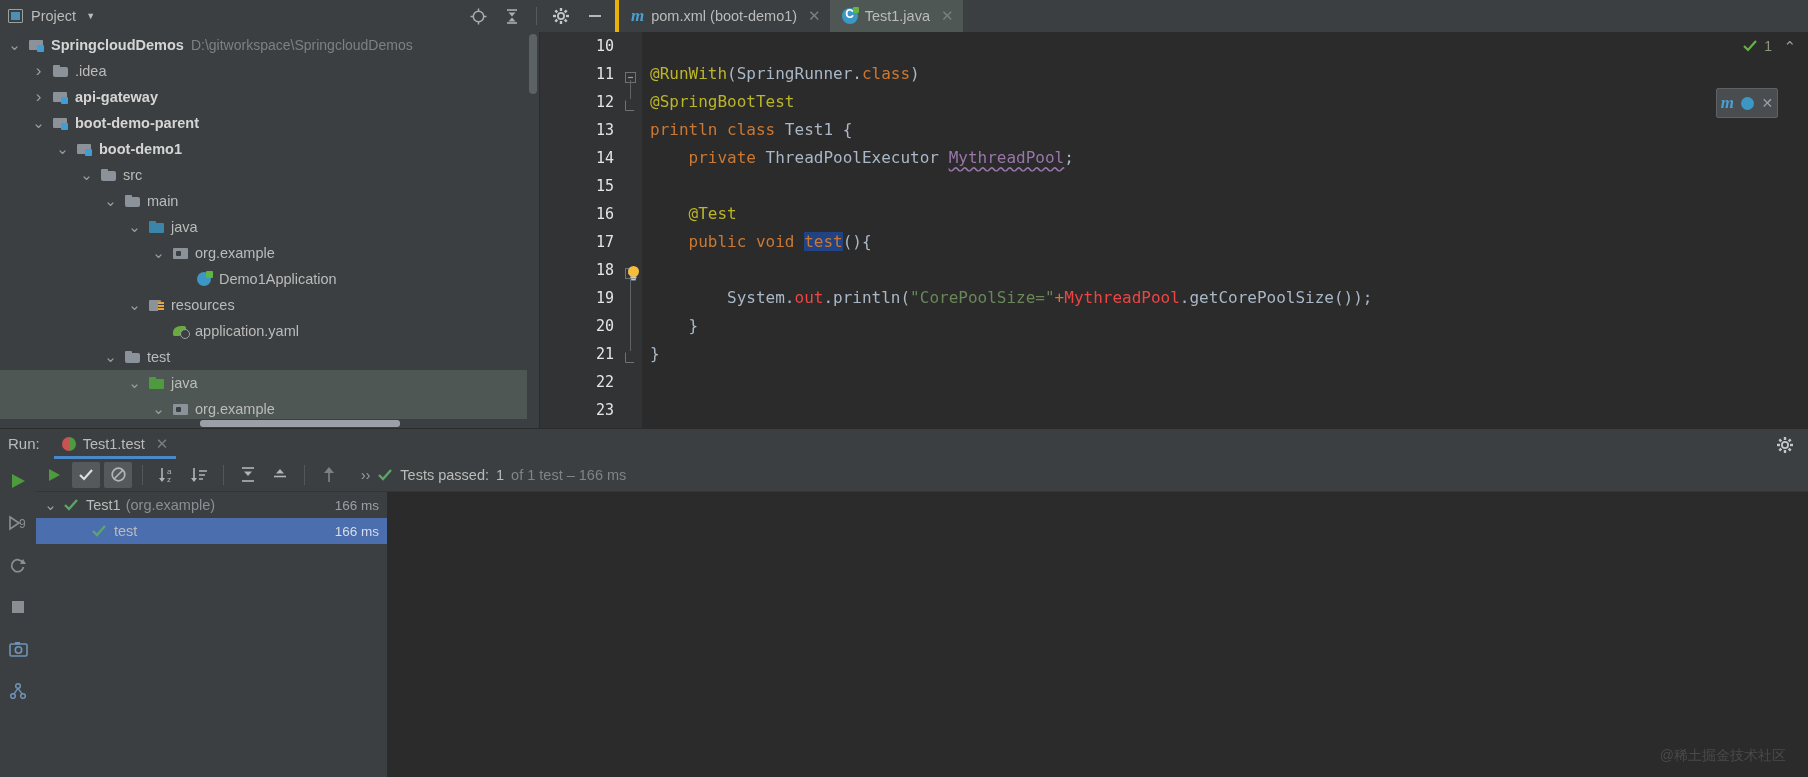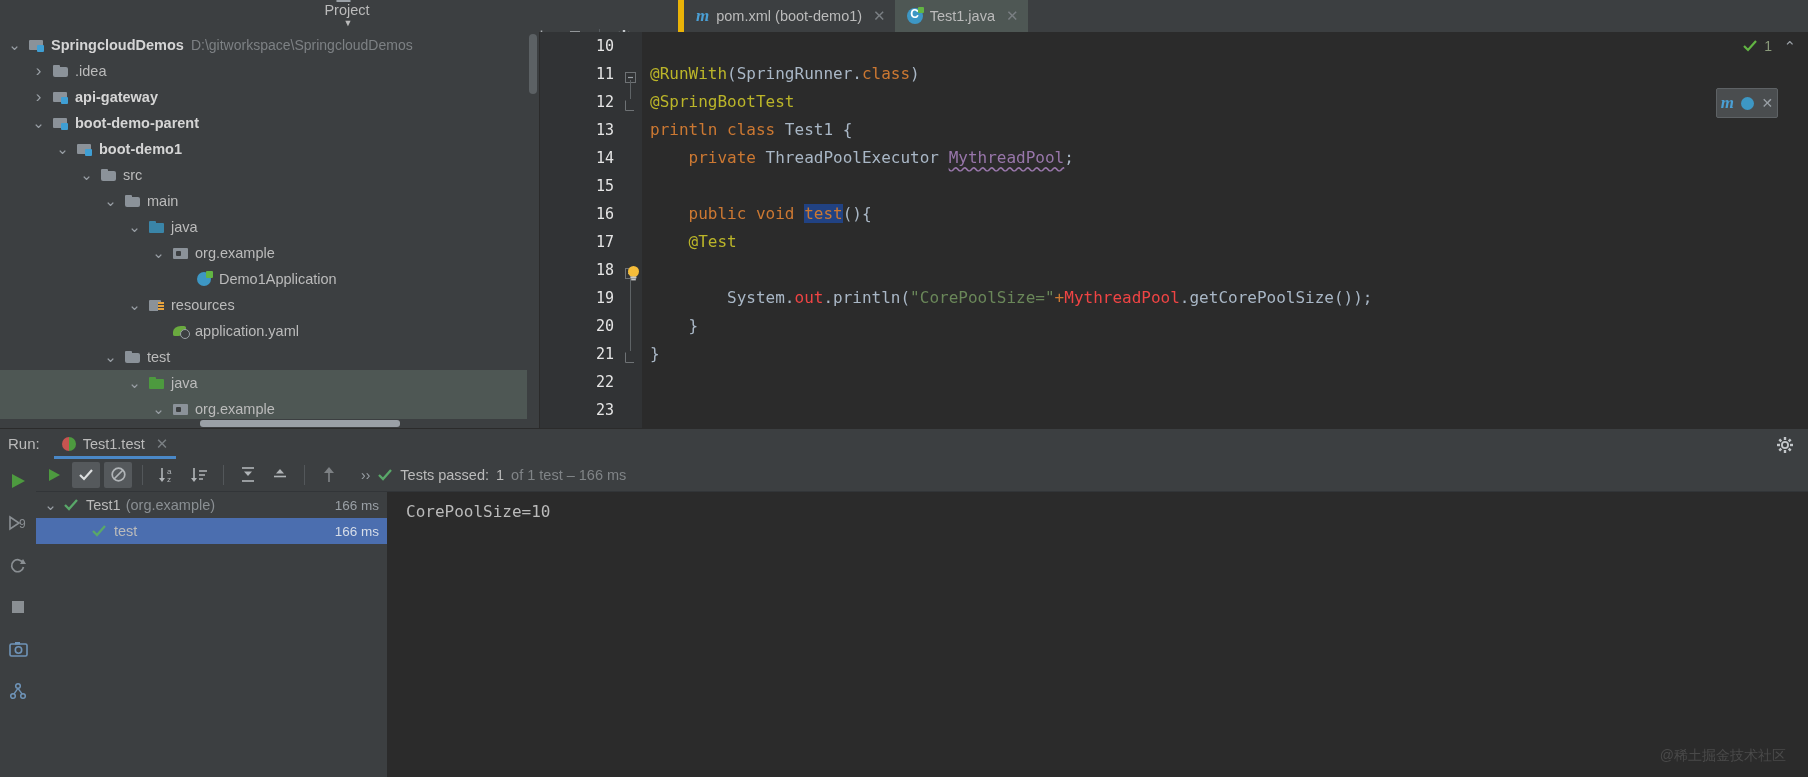--- a/index.html
+++ b/index.html
@@ -9,24 +9,23 @@
     font-family: "Liberation Sans", sans-serif;
     overflow: hidden;
   }
   .ide { position: relative; width: 1808px; height: 777px; background: #3c3f41; }
 
   
   .toprow { display: flex; height: 32px; background: #3c3f41; }
 
   
   .proj-header {
-    width: 684px; height: 32px; background: #3c3f41;
+    width: 619px; height: 32px; background: #3c3f41;
     display: flex; align-items: center; padding-left: 8px;
-    border-right: 6px solid #eab308;
-    flex-direction: column;
+    border-right: 4px solid #eab308;
   }
   .proj-title { color: #bbbbbb; font-size: 14.5px; margin-left: 8px; }
   .proj-caret { margin-left: 10px; color: #bbbbbb; font-size: 9px; }
   .proj-icon {
     width: 15px; height: 14px; border: 1.6px solid #9aa0a6;
     background: #3c3f41; position: relative; border-radius: 1px;
   }
   .proj-icon::after {
     content:""; position:absolute; left:2px; top:2px; right:2px; bottom:2px;
     background:#4d8fb5;
@@ -458,26 +457,26 @@
           <div class="foldline" style="top: 48px; height: 19px;"></div>
           <div class="foldline" style="top: 244px; height: 75px;"></div>
         </div>
       <div class="code" id="codearea">
           <div class="cline"></div>
           <div class="cline"><span class="ann">@RunWith</span><span class="plain">(</span><span class="cls">SpringRunner</span><span class="plain">.</span><span class="kw">class</span><span class="plain">)</span></div>
           <div class="cline"><span class="ann">@SpringBootTest</span></div>
           <div class="cline"><span class="kw">println </span><span class="kw">class </span><span class="cls">Test1 {</span></div>
           <div class="cline"><span class="plain">    </span><span class="kw">private </span><span class="cls">ThreadPoolExecutor </span><span class="var-u">MythreadPool</span><span class="plain">;</span></div>
           <div class="cline"></div>
+          <div class="cline"><span class="ann">    @Test</span></div>
           <div class="cline"><span class="plain">    </span><span class="kw">public void </span><span class="sel">test</span><span class="plain">(){</span><span style="position: absolute; left: -16px; top: 230px; width: 15px; height: 16px;"><svg width="15" height="16" viewBox="0 0 15 16">
                 <circle cx="7.5" cy="6.5" r="5.5" fill="#f5bd3a"></circle>
                 <rect x="4.5" y="11.5" width="6" height="1.8" fill="#c8c8c8"></rect>
                 <rect x="5.2" y="13.8" width="4.6" height="1.6" fill="#c8c8c8"></rect>
               </svg></span></div>
-          <div class="cline"><span class="ann">    @Test</span></div>
           <div class="cline"></div>
           <div class="cline"><span class="plain">        System</span><span class="plain">.</span><span class="field">out</span><span class="plain">.println(</span><span class="str">"CorePoolSize="</span><span class="kw">+</span><span class="field">MythreadPool</span><span class="plain">.getCorePoolSize());</span></div>
           <div class="cline"><span class="plain">    }</span></div>
           <div class="cline"><span class="plain">}</span></div>
           <div class="cline"></div>
         </div>
 
       <div class="ed-status">
         <svg width="16" height="16" viewBox="0 0 16 16">
             <polyline points="2,8 6,12 14,3" fill="none" stroke="#62b543" stroke-width="2.2"></polyline>
@@ -652,20 +651,19 @@
                 <span style="width: 16px; height: 16px; margin-right: 7px; display: inline-flex;">
                   <svg width="16" height="16" viewBox="0 0 16 16">
                     <polyline points="2,8 6,12 14,3" fill="none" stroke="#59a869" stroke-width="2.3"></polyline>
                   </svg>
                 </span>
                 <span>test</span>
                 <span class="tt-time">166 ms</span>
               </div>
             </div>
           <div class="console" id="console">
-            <div class="console-line">CorePoolSize=10</div>
               <div class="watermark">@稀土掘金技术社区</div>
           </div>
         </div>
       </div>
     </div>
   </div>
 </div>
 
 </body></html>

